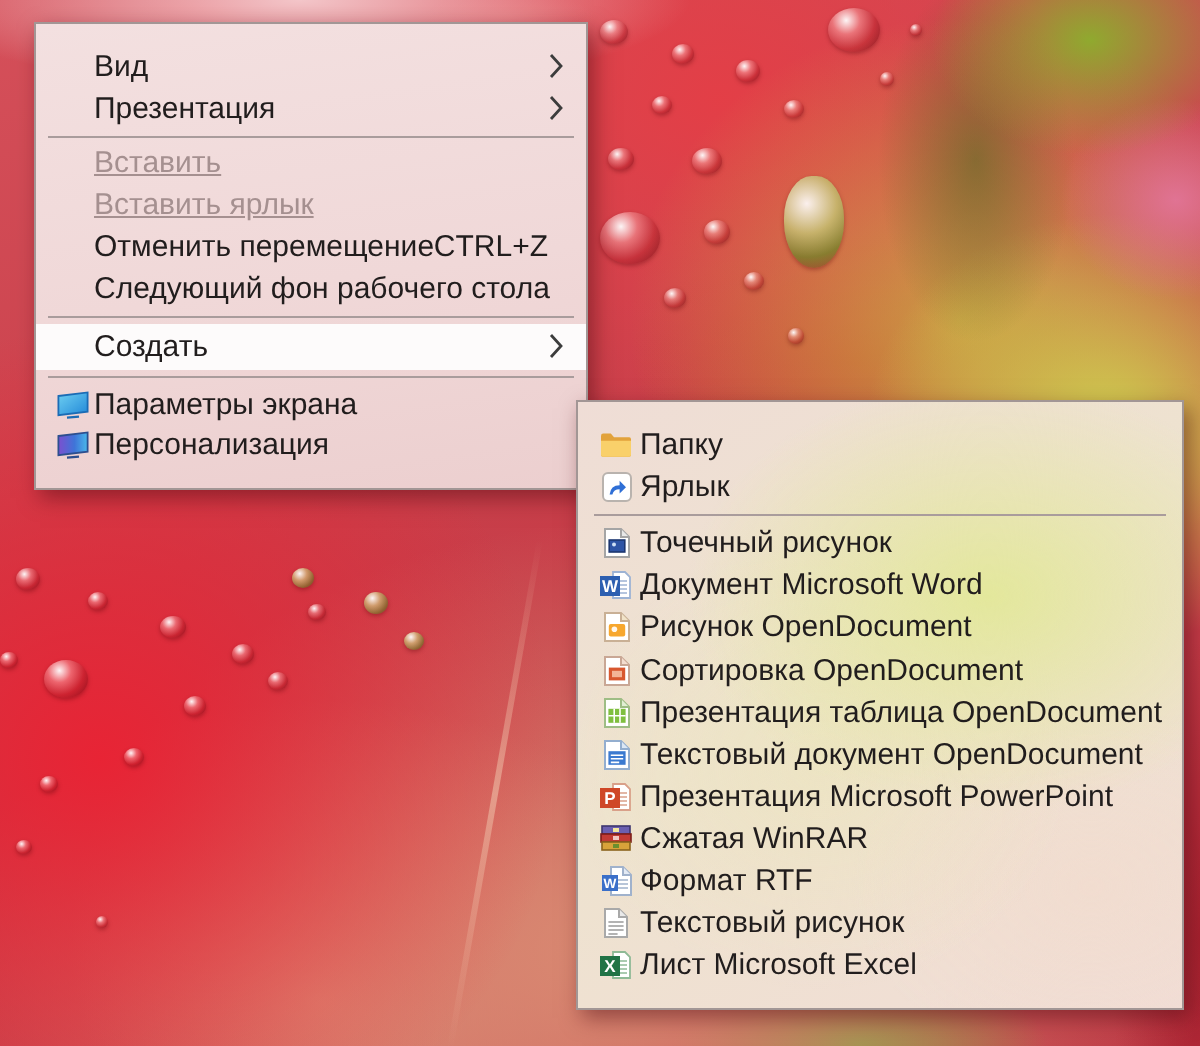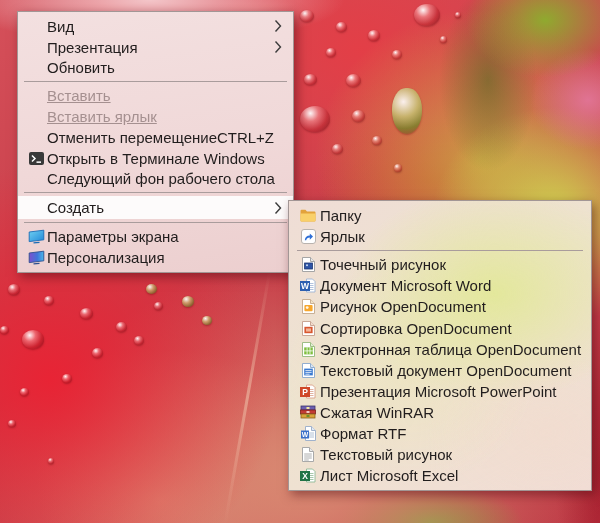--- a/index.html
+++ b/index.html
@@ -28,21 +28,21 @@
   .vein{position:absolute;left:246px;top:268px;width:3px;height:258px;transform:rotate(10deg);
     background:linear-gradient(rgba(240,205,185,0), rgba(240,200,175,.55), rgba(240,205,185,0));}
   .drop{position:absolute;border-radius:50%;
     background:radial-gradient(circle at 35% 28%, rgba(255,255,255,.95), rgba(255,190,190,.4) 30%, rgba(170,25,35,.38) 62%, rgba(95,0,10,.55) 92%);
     box-shadow:0 1px 2px rgba(90,0,8,.35);}
   .drop.g{background:radial-gradient(circle at 35% 28%, rgba(255,255,255,.95), rgba(205,235,140,.55) 35%, rgba(80,140,30,.5) 70%, rgba(40,85,15,.55) 92%);}
   .drop.hang{border-radius:46% 46% 50% 50%;
     background:radial-gradient(circle at 38% 30%, rgba(255,255,255,.9), rgba(190,225,130,.6) 40%, rgba(75,135,28,.55) 72%, rgba(110,35,20,.45) 95%);}
 
   
-  .menu{position:absolute;box-sizing:border-box;border:1px solid #a29695;padding:4px 0;
+  .menu{position:absolute;box-sizing:border-box;border:1px solid #a29695;padding:11px 0;
     box-shadow:3px 4px 10px rgba(80,10,18,.5);z-index:10;}
   .menu.main{left:17px;top:11px;width:277px;
     background:linear-gradient(172deg,#f3e0e0 0%,#f0d8d8 55%,#eccfcf 100%);}
   .menu.sub{left:288px;top:200px;width:304px;z-index:11;
     background:
       radial-gradient(210px 150px at 68% 32%, rgba(226,232,150,.9), rgba(226,232,150,0) 72%),
       radial-gradient(180px 160px at 40% 60%, rgba(235,230,180,.45), rgba(235,230,180,0) 70%),
       radial-gradient(160px 120px at 85% 80%, rgba(242,219,205,.6), rgba(242,219,205,0) 75%),
       linear-gradient(150deg,#efddd6 0%,#eee3cf 45%,#f1ddd6 100%);}
   .row{position:relative;display:flex;align-items:center;}
@@ -105,43 +105,30 @@
       <span class="chev"><svg width="8" height="14" viewBox="0 0 8 14">
             <path d="M1.5 1.5 L6.5 7 L1.5 12.5" fill="none" stroke="#3c3c3c" stroke-width="1.4"></path>
           </svg></span>
     </div>
     <div class="row">
       <span class="lbl">Презентация</span>
       <span class="chev"><svg width="8" height="14" viewBox="0 0 8 14">
             <path d="M1.5 1.5 L6.5 7 L1.5 12.5" fill="none" stroke="#3c3c3c" stroke-width="1.4"></path>
           </svg></span>
     </div>
-    <div class="row">
-      <span class="lbl">Обновить</span>
-    </div>
     <div class="sep"></div>
     <div class="row dis">
       <span class="lbl">Вставить</span>
     </div>
     <div class="row dis">
       <span class="lbl">Вставить ярлык</span>
     </div>
     <div class="row">
       <span class="lbl">Отменить перемещение</span>
       <span class="short">CTRL+Z</span>
-    </div>
-    <div class="row">
-      <span class="ic">
-          <svg width="15" height="13" viewBox="0 0 15 13">
-            <rect x="0" y="0" width="15" height="13" rx="2" fill="#393939"></rect>
-            <path d="M3 3.5l3 3-3 3" stroke="#fff" stroke-width="1.5" fill="none"></path>
-            <rect x="7.5" y="9.4" width="4.5" height="1.5" fill="#fff"></rect>
-          </svg>
-        </span>
-      <span class="lbl">Открыть в Терминале Windows</span>
     </div>
     <div class="row">
       <span class="lbl">Следующий фон рабочего стола</span>
     </div>
     <div class="sep"></div>
     <div class="row hl">
       <span class="lbl">Создать</span>
       <span class="chev"><svg width="8" height="14" viewBox="0 0 8 14">
             <path d="M1.5 1.5 L6.5 7 L1.5 12.5" fill="none" stroke="#3c3c3c" stroke-width="1.4"></path>
           </svg></span>
@@ -246,21 +233,21 @@
     </div>
     <div class="row">
       <span class="ic">
           <svg width="13" height="15" viewBox="0 0 13 15">
             <path d="M.5 .5 H8.5 L12.5 4.5 V14.5 H.5Z" fill="#fff" stroke="#9ebd85"></path>
             <path d="M8.5 .5 V4.5 H12.5" fill="#e2efd4" stroke="#9ebd85"></path>
             <rect x="2.2" y="5.4" width="8.6" height="7" fill="#7fbf3f"></rect>
             <path d="M2.2 8.9 H10.8 M5.1 5.4 V12.4 M8 5.4 V12.4" stroke="#fff" stroke-width=".8"></path>
           </svg>
         </span>
-      <span class="lbl">Электронная таблица OpenDocument</span>
+      <span class="lbl">Презентация таблица OpenDocument</span>
     </div>
     <div class="row">
       <span class="ic">
           <svg width="13" height="15" viewBox="0 0 13 15">
             <path d="M.5 .5 H8.5 L12.5 4.5 V14.5 H.5Z" fill="#fff" stroke="#93aecf"></path>
             <path d="M8.5 .5 V4.5 H12.5" fill="#dbe7f5" stroke="#93aecf"></path>
             <rect x="2.2" y="5.6" width="8.6" height="6.8" fill="#3b7ad0"></rect>
             <path d="M3.4 7.6 H9.6 M3.4 9.4 H9.6 M3.4 11.2 H7.6" stroke="#fff" stroke-width=".8"></path>
           </svg>
         </span>

